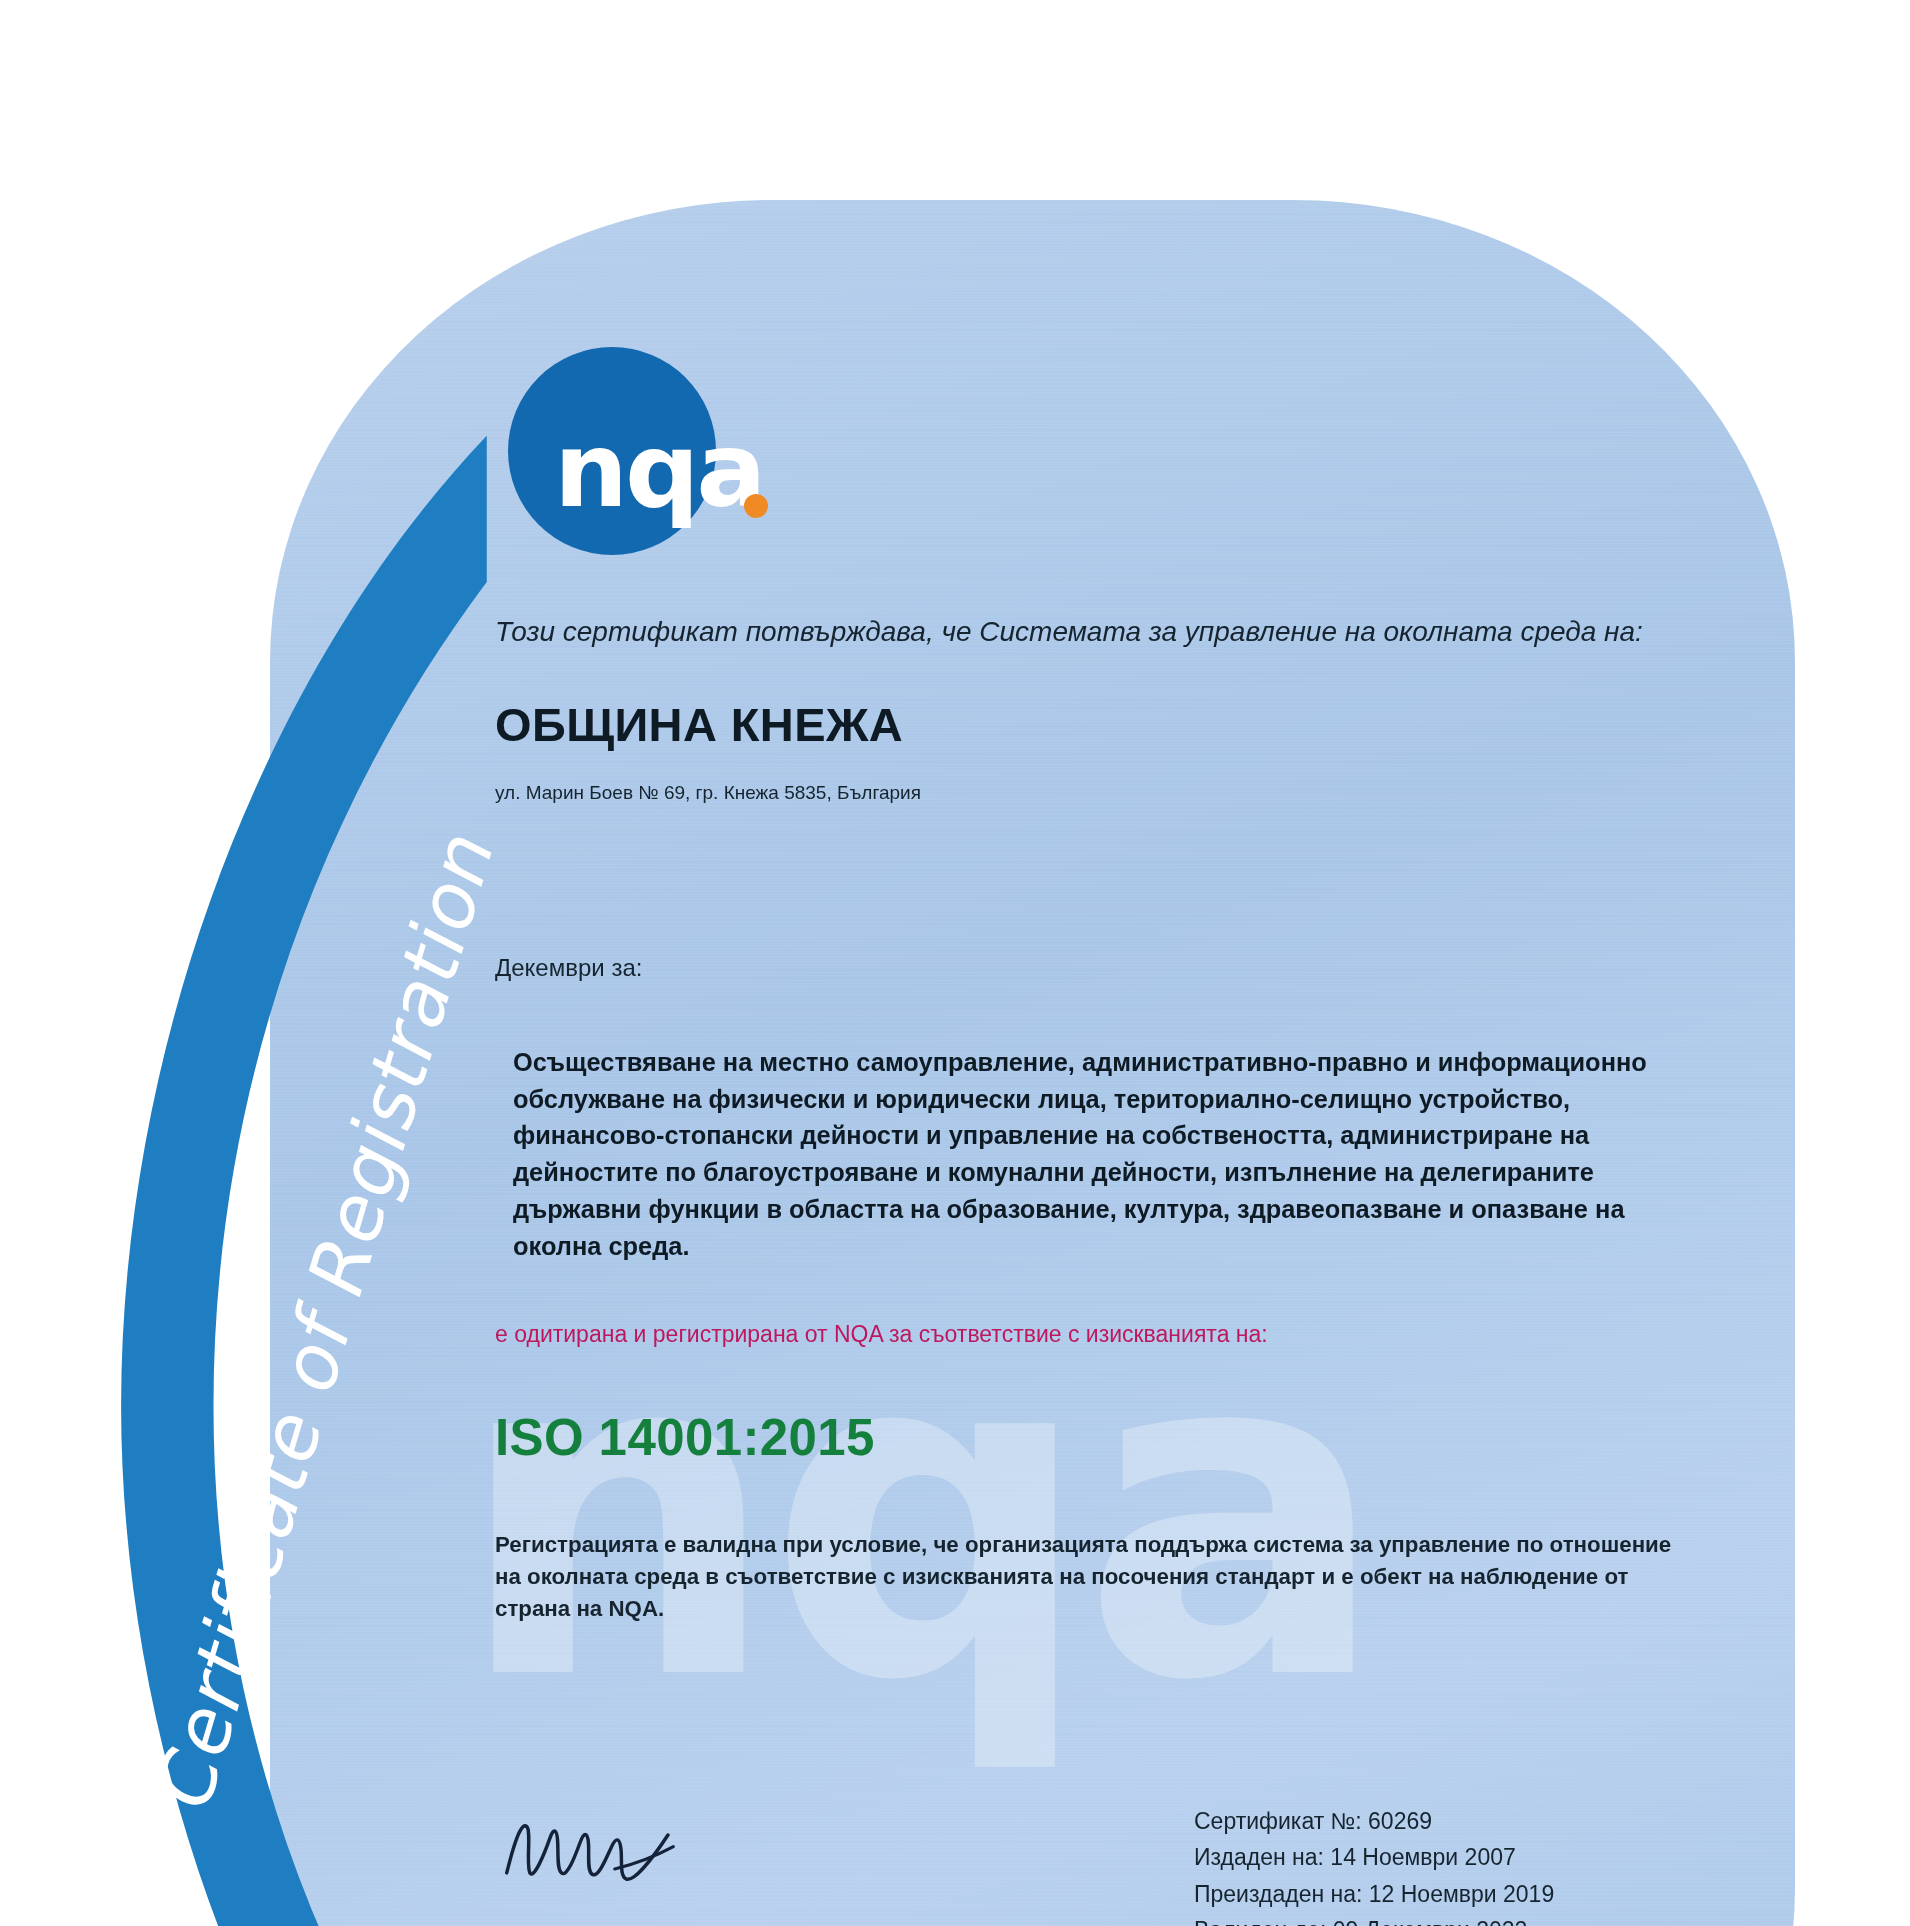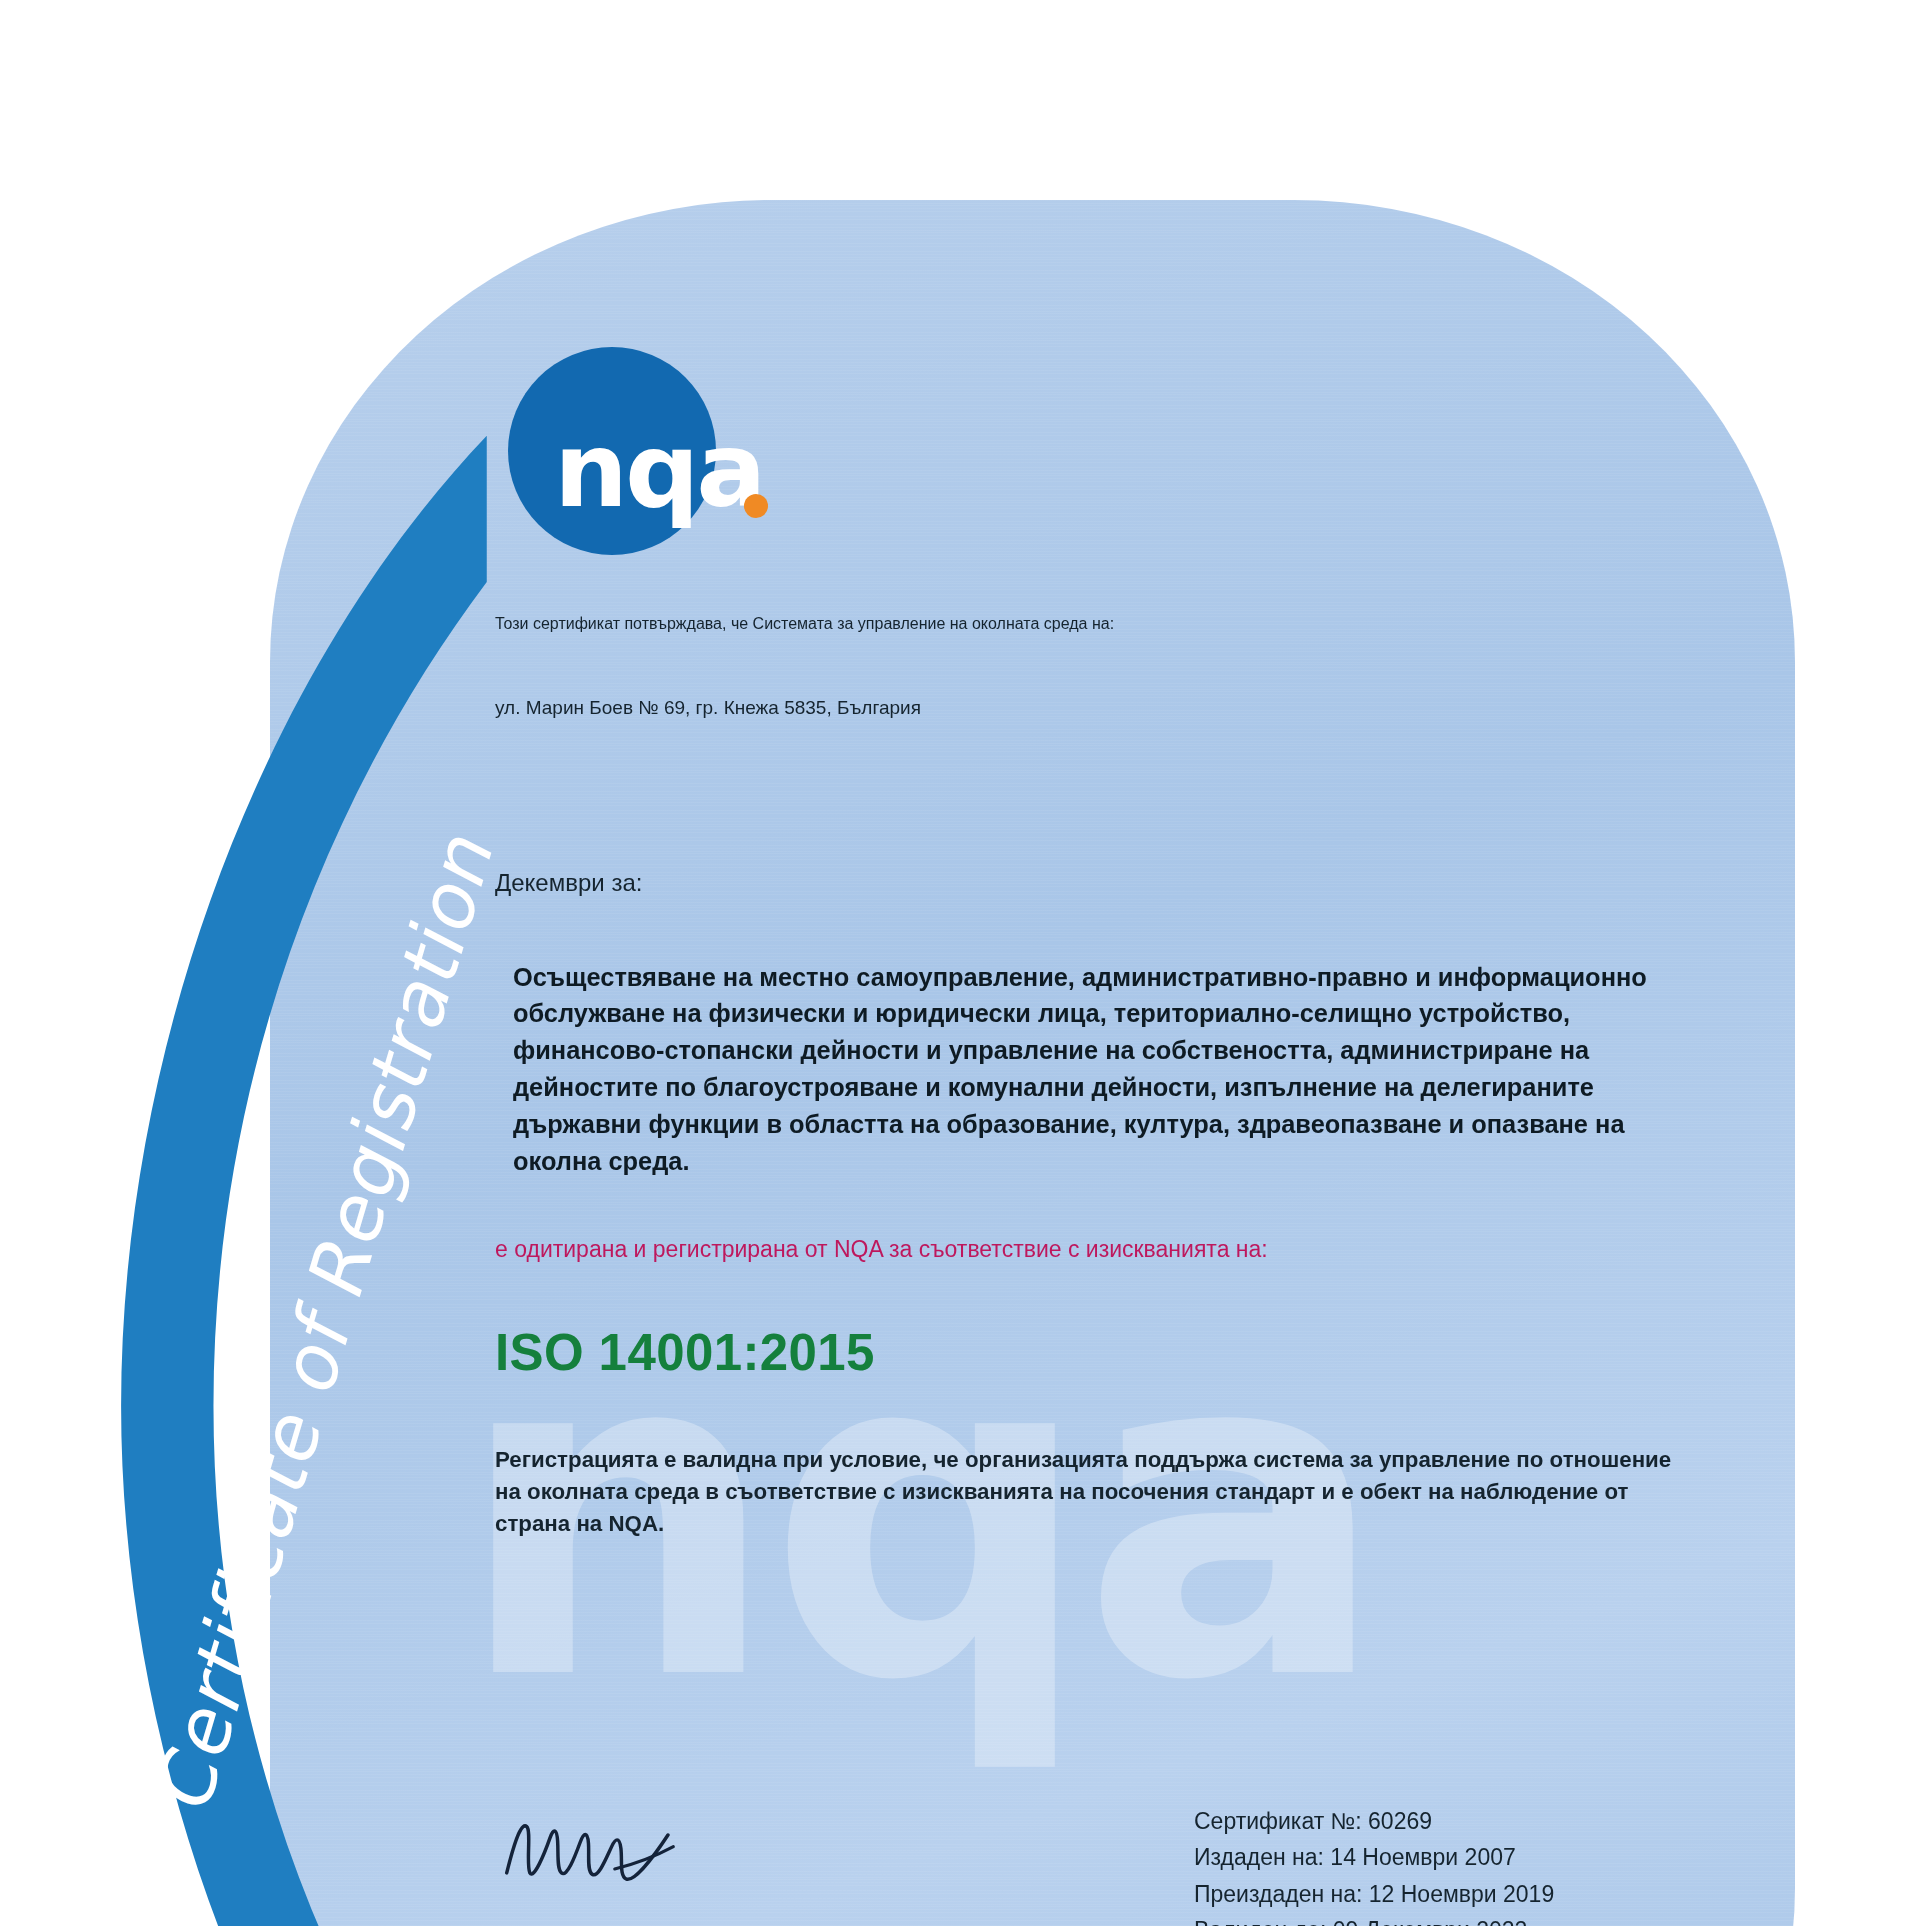--- a/index.html
+++ b/index.html
@@ -131,24 +131,25 @@
   }
 
   
   .content {
     position: absolute;
     left: 495px;
     top: 613px;
     width: 1206px;
   }
   .line-intro {
-    font-size: 16px;
+    font-size: 28px;
     line-height: 1.35;
     color: #15242f;
-    margin: 0 0 62px 0;
+    margin: 0 0 46px 0;
+    font-style: italic;
   }
   .org-name {
     font-size: 47px;
     font-weight: 700;
     color: #0e1b24;
     margin: 0 0 30px 0;
     letter-spacing: 0.4px;
   }
   .org-address {
     font-size: 19px;
@@ -230,20 +231,21 @@
   </div>
 
   <div class="logo-wrap">
     <div class="logo-circle"></div>
     <div class="logo-text">nqa</div>
     <div class="logo-dot"></div>
   </div>
 
   <div class="content">
     <p class="line-intro">Този сертификат потвърждава, че Системата за управление на околната среда на:</p>
+    <h1 class="org-name">ОБЩИНА КНЕЖА</h1>
     <p class="org-address">ул. Марин Боев № 69, гр. Кнежа 5835, България</p>
 
     <p class="scope-label">Декември за:</p>
     <p class="scope-body">Осъществяване на местно самоуправление, административно-правно и информационно обслужване на физически и юридически лица, териториално-селищно устройство, финансово-стопански дейности и управление на собствеността, администриране на дейностите по благоустрояване и комунални дейности, изпълнение на делегираните държавни функции в областта на образование, култура, здравеопазване и опазване на околна среда.</p>
 
     <p class="audited-line">е одитирана и регистрирана от NQA за съответствие с изискванията на:</p>
     <h2 class="standard">ISO 14001:2015</h2>
 
     <p class="validity">Регистрацията е валидна при условие, че организацията поддържа система за управление по отношение на околната среда в съответствие с изискванията на посочения стандарт и е обект на наблюдение от страна на NQA.</p>
   </div>

